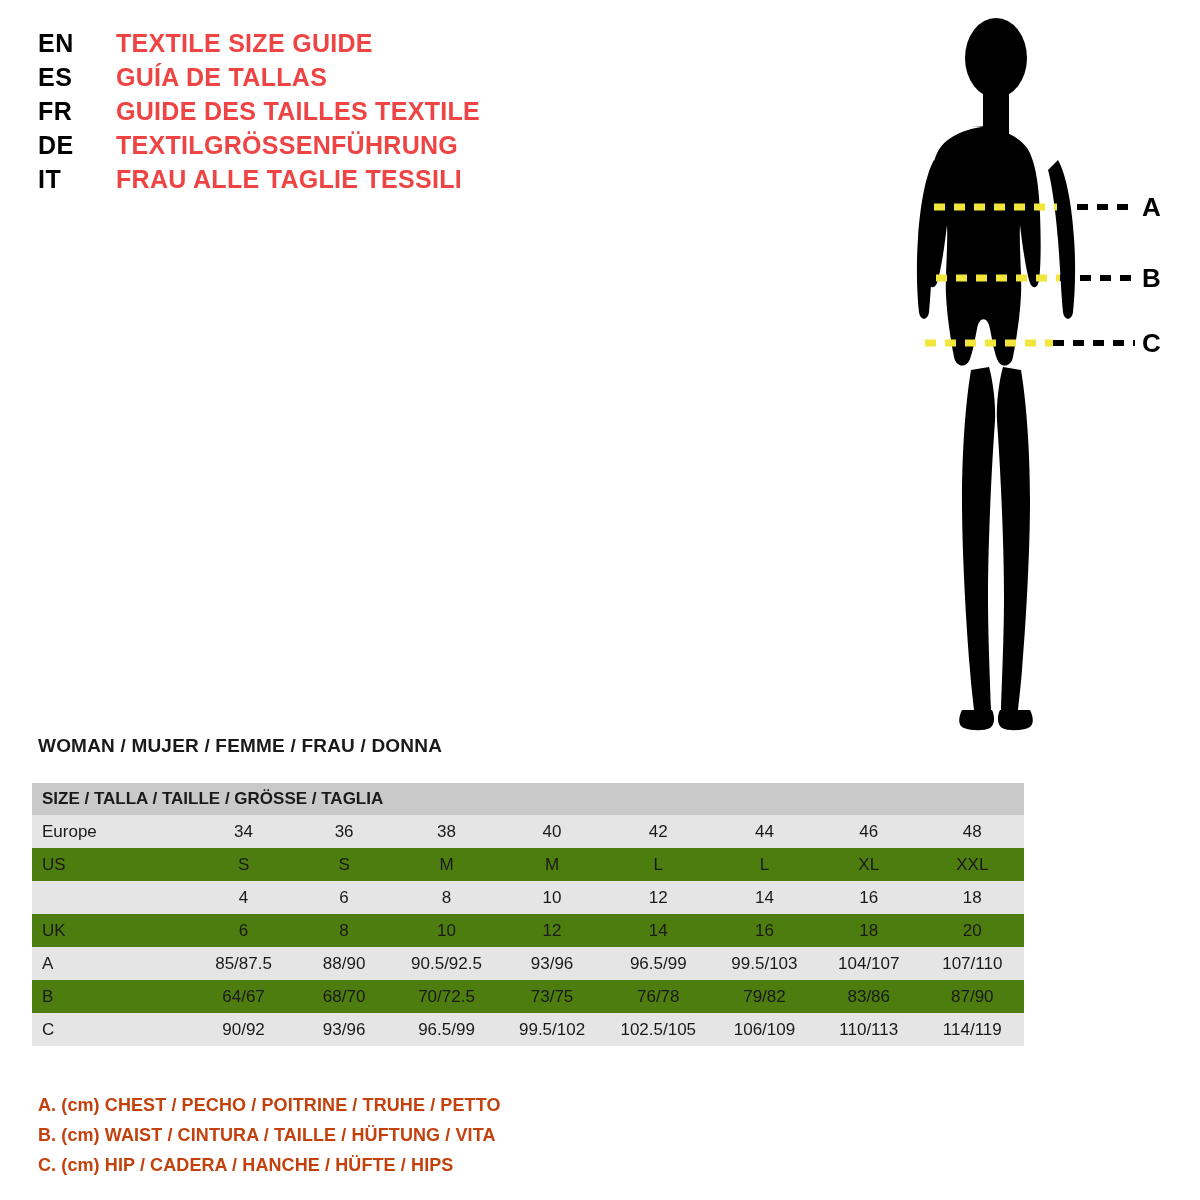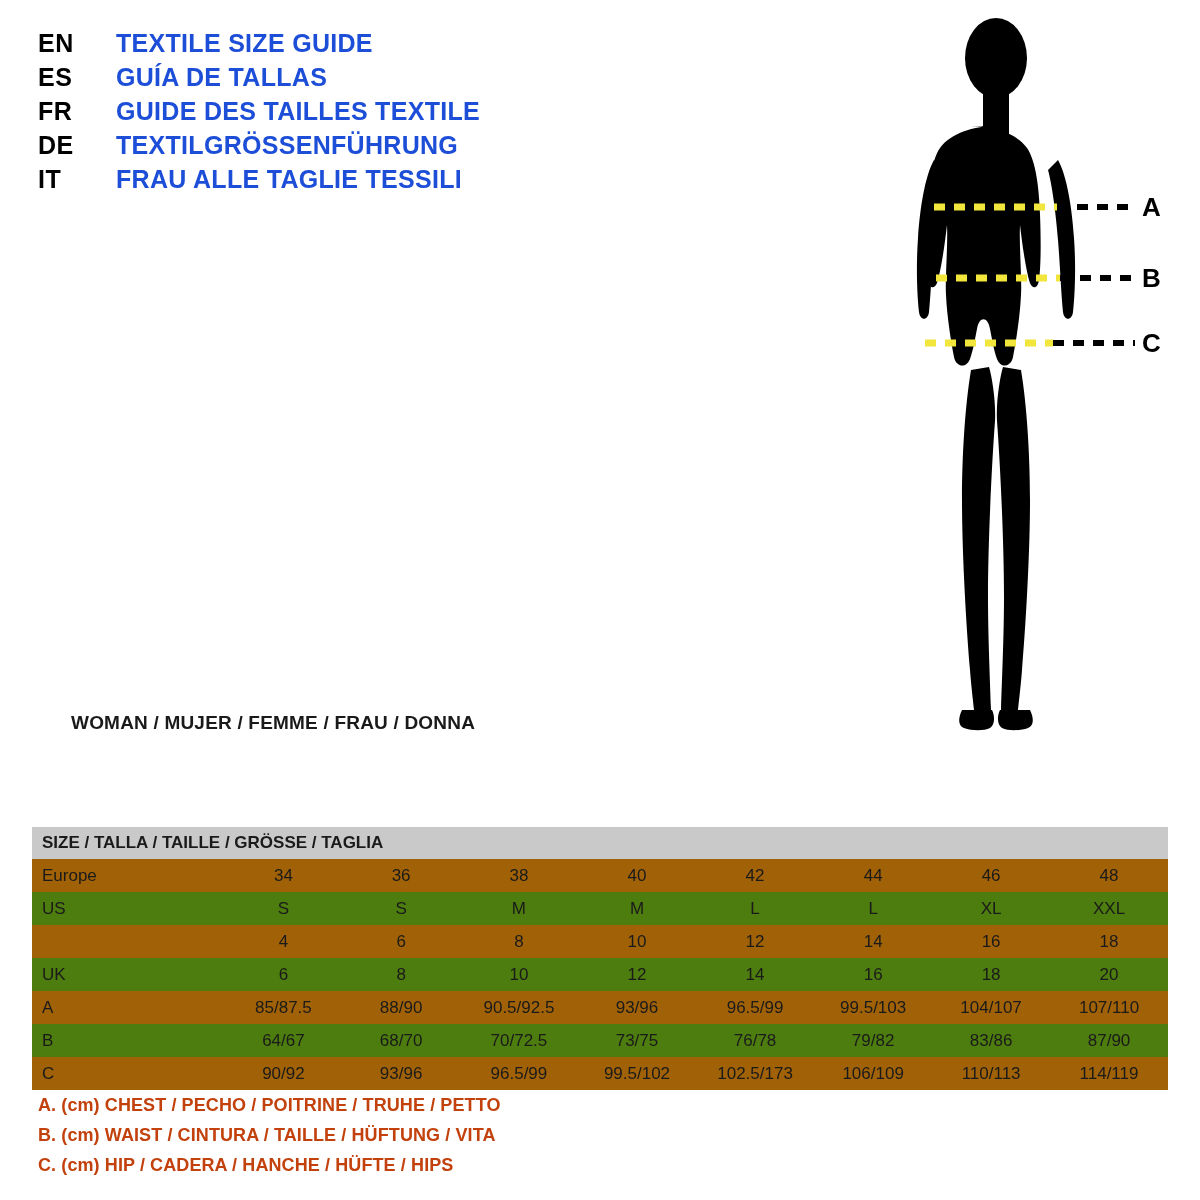--- a/index.html
+++ b/index.html
@@ -36,21 +36,21 @@
     width: 78px;
     font-size: 25px;
     font-weight: bold;
     letter-spacing: 0.5px;
     color: #000;
   }
   .lang-title {
     font-size: 25px;
     font-weight: bold;
     letter-spacing: 0.3px;
-    color: #1d4ed8;
+    color: #ef4444;
     white-space: nowrap;
   }
 
   
   .figure-area {
     position: absolute;
     left: 850px;
     top: 10px;
     width: 330px;
     height: 740px;
@@ -64,52 +64,51 @@
     position: absolute;
     font-size: 26px;
     font-weight: bold;
     color: #000;
   }
 
   
   .section-title {
     position: absolute;
     left: 38px;
-    top: 712px;
+    top: 735px;
     font-size: 19px;
     font-weight: bold;
     letter-spacing: 0.2px;
     color: #1a1a1a;
-    margin-left: 33px;
   }
 
   
   .size-table {
     position: absolute;
     left: 32px;
-    top: 827px;
-    width: 1136px;
+    top: 783px;
+    width: 992px;
     border-collapse: collapse;
     font-size: 17px;
   }
   .size-table th, .size-table td {
     padding: 0;
     height: 33px;
     font-weight: normal;
     color: #1a1a1a;
   }
   .size-table tr.head-row th {
     background: #c9c9c9;
     text-align: left;
     padding-left: 10px;
     font-weight: bold;
     font-size: 17px;
     height: 32px;
   }
-  .size-table tr.band-light td { background: #a16207; }
+  .size-table tr.band-light td { background: #e5e5e5; }
   .size-table tr.band-dark td  { background: #4d7c0f; }
   .size-table td.rowlabel {
     text-align: left;
     padding-left: 10px;
     width: 185px;
   }
   .size-table td.val {
     text-align: center;
     width: 119px;
   }
@@ -318,21 +317,21 @@
         <td class="val">83/86</td>
         <td class="val">87/90</td>
       </tr>
 
       <tr class="band-light">
         <td class="rowlabel">C</td>
         <td class="val">90/92</td>
         <td class="val">93/96</td>
         <td class="val">96.5/99</td>
         <td class="val">99.5/102</td>
-        <td class="val">102.5/173</td>
+        <td class="val">102.5/105</td>
         <td class="val">106/109</td>
         <td class="val">110/113</td>
         <td class="val">114/119</td>
       </tr>
     </tbody>
   </table>
 
   <div class="legend">
     <div class="legend-line">A. (cm) CHEST / PECHO / POITRINE / TRUHE / PETTO</div>
     <div class="legend-line">B. (cm) WAIST / CINTURA / TAILLE / HÜFTUNG / VITA</div>

